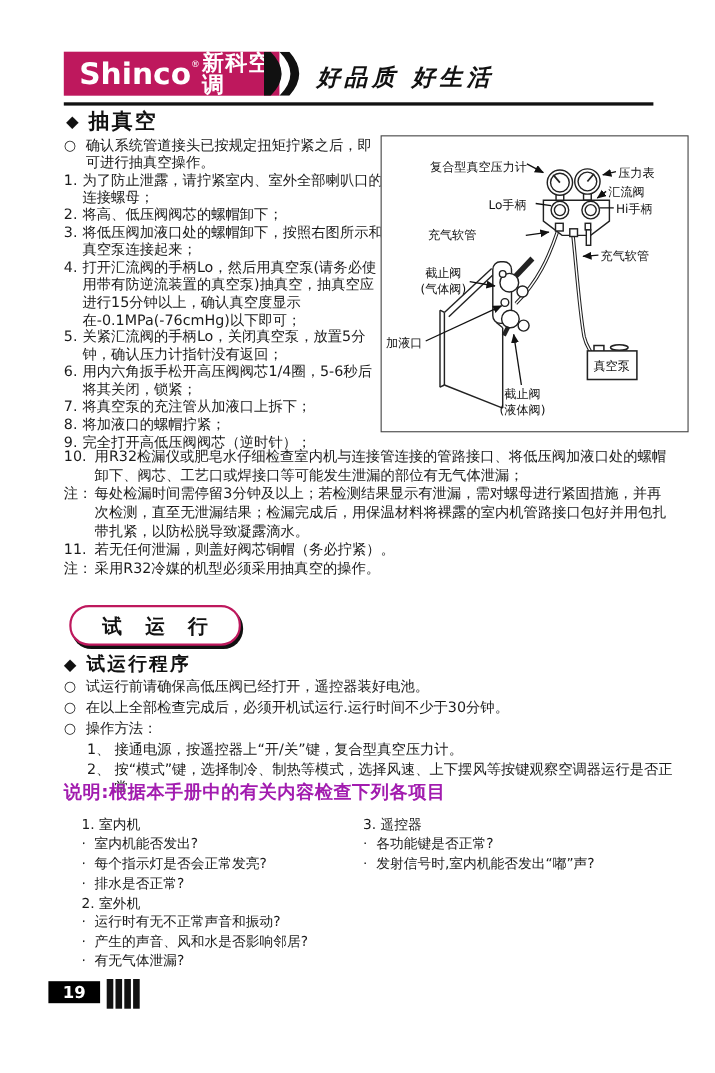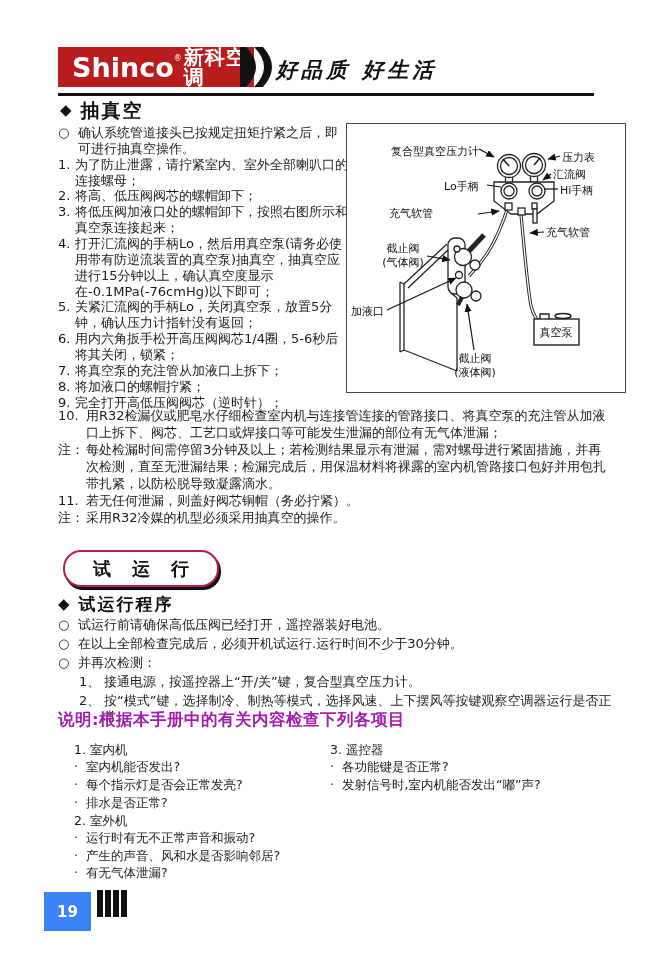--- a/index.html
+++ b/index.html
@@ -1,26 +1,26 @@
 <!DOCTYPE html>
 <html><head>
 <meta charset="utf-8">
 <style>
   html,body{margin:0;padding:0;background:#e8e8e8;}
   .page{position:relative;width:650px;height:975px;background:#ffffff;margin:0 auto;
         font-family:"DejaVu Sans","Liberation Sans",sans-serif;color:#1b1b1b;overflow:hidden;}
 
   
-  .logo-bar{position:absolute;left:58px;top:47px;width:182px;height:40px;background:#b91c1c;
+  .logo-bar{position:absolute;left:58px;top:47px;width:182px;height:40px;background:#be185d;
             display:flex;align-items:center;padding-left:14px;}
   .brand-en{color:#fff;font-size:27px;font-weight:bold;letter-spacing:0px;line-height:1;}
   .brand-reg{color:#fff;font-size:8px;vertical-align:top;position:relative;top:-9px;}
   .brand-cn{color:#fff;font-size:20px;font-weight:bold;line-height:1;margin-left:2px;letter-spacing:1px;}
   .logo-crescent{position:absolute;left:240px;top:47px;width:36px;height:40px;}
-  .slogan{position:absolute;left:276px;top:56px;font-family:"DejaVu Serif","Liberation Serif",serif;
+  .slogan{position:absolute;left:288px;top:56px;font-family:"DejaVu Serif","Liberation Serif",serif;
           font-style:italic;font-weight:bold;font-size:21px;letter-spacing:4px;color:#111;}
   .header-rule{position:absolute;left:58px;top:93px;width:536px;height:2.5px;background:#111;}
 
   
   .sec-head{position:absolute;display:flex;align-items:center;font-weight:bold;color:#111;}
   .sec-head .dia{font-size:15px;margin-right:9px;line-height:1;}
   .sec-head .t{font-size:19px;letter-spacing:2px;line-height:1;text-align:right;}
 
   
   .vac-col{position:absolute;left:58px;top:125px;width:291px;font-size:13px;line-height:1.22;}
@@ -56,21 +56,21 @@
   
   .chk-title{position:absolute;left:58px;top:709px;font-size:16.5px;font-weight:bold;color:#a21caf;letter-spacing:0.5px;}
   .chk-col{position:absolute;top:742px;font-size:12.5px;line-height:1.22;}
   .chk-left{left:74px;width:265px;}
   .chk-right{left:330px;width:290px;}
   .chk-h{margin:0 0 2px 0;}
   .chk-i{display:flex;margin-bottom:2.5px;}
   .chk-i .d{flex:0 0 12px;text-align:left;}
 
   
-  .pageno{position:absolute;left:44px;top:892px;width:47px;height:39px;background:#3b82f6;
+  .pageno{position:absolute;left:44px;top:892px;width:47px;height:20px;background:#000000;
           color:#fff;font-size:15px;font-weight:bold;display:flex;align-items:center;justify-content:center;}
   .bars{position:absolute;left:97px;top:890px;display:flex;}
   .bars i{display:block;width:5.5px;height:27px;background:#111;margin-right:2.5px;}
 </style>
 </head>
 <body>
 
 <div class="page">
 
   <div class="logo-bar">
@@ -129,21 +129,21 @@
       </div>
     <div class="row">
         <span class="sn">9.</span>
         <span class="st">完全打开高低压阀阀芯（逆时针）；</span>
       </div>
   </div>
 
   <div class="wide-col">
     <div class="row">
         <span class="wn">10.</span>
-        <span class="st">用R32检漏仪或肥皂水仔细检查室内机与连接管连接的管路接口、将真空泵的充注管从加液口上拆下、阀芯、工艺口或焊接口等可能发生泄漏的部位有无气体泄漏；</span>
+        <span class="st">用R32检漏仪或肥皂水仔细检查室内机与连接管连接的管路接口、将低压阀加液口处的螺帽卸下、阀芯、工艺口或焊接口等可能发生泄漏的部位有无气体泄漏；</span>
       </div>
     <div class="row">
         <span class="wn">注：</span>
         <span class="st">每处检漏时间需停留3分钟及以上；若检测结果显示有泄漏，需对螺母进行紧固措施，并再次检测，直至无泄漏结果；检漏完成后，用保温材料将裸露的室内机管路接口包好并用包扎带扎紧，以防松脱导致凝露滴水。</span>
       </div>
     <div class="row">
         <span class="wn">11.</span>
         <span class="st">若无任何泄漏，则盖好阀芯铜帽（务必拧紧）。</span>
       </div>
     <div class="row">
@@ -266,21 +266,21 @@
     <div class="row">
       <span class="bn">○</span>
       <span class="st">试运行前请确保高低压阀已经打开，遥控器装好电池。</span>
     </div>
     <div class="row">
       <span class="bn">○</span>
       <span class="st">在以上全部检查完成后，必须开机试运行.运行时间不少于30分钟。</span>
     </div>
     <div class="row">
       <span class="bn">○</span>
-      <span class="st">并再次检测：</span>
+      <span class="st">操作方法：</span>
     </div>
     <div class="methods">
       <div class="row">
         <span class="mn">1、</span>
         <span class="st">接通电源，按遥控器上“开/关”键，复合型真空压力计。</span>
       </div>
       <div class="row">
         <span class="mn">2、</span>
         <span class="st">按“模式”键，选择制冷、制热等模式，选择风速、上下摆风等按键观察空调器运行是否正常。</span>
       </div>

